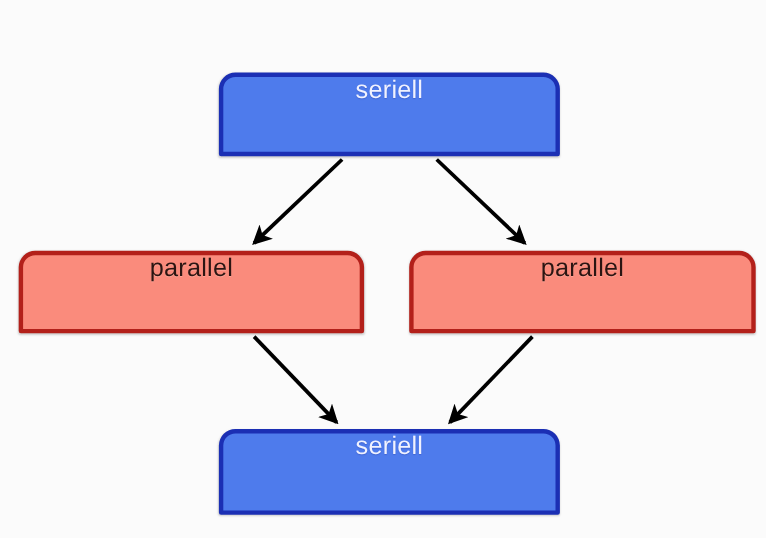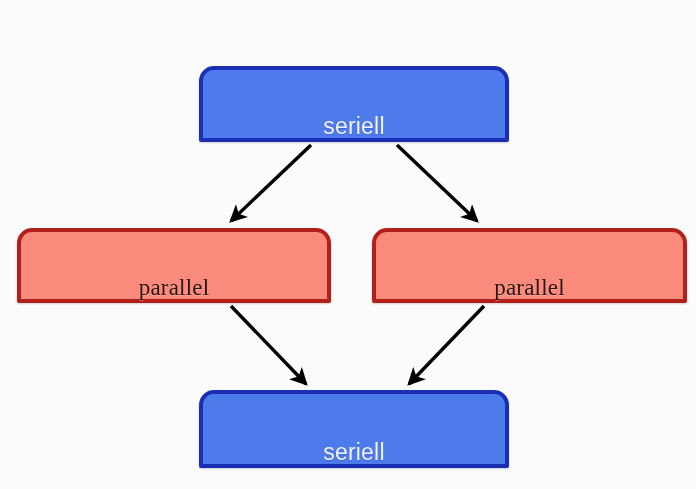--- a/index.html
+++ b/index.html
@@ -25,21 +25,21 @@
     left: 0;
     top: 0;
     width: 696px;
     height: 489px;
     pointer-events: none;
   }
   .node {
     position: absolute;
     box-sizing: border-box;
     display: flex;
-    align-items: flex-end;
+    align-items: flex-start;
     justify-content: center;
     border-style: solid;
     border-radius: 15px 15px 2px 2px;
   }
   .node-label {
     font-size: 23px;
     letter-spacing: 0.2px;
     line-height: 1;
     user-select: none;
   }
@@ -57,21 +57,20 @@
   
   .node.parallel {
     background: #fa8b7c;
     border-color: #b3201a;
     border-width: 4px;
     box-shadow: 0 1px 2px rgba(0,0,0,0.18);
   }
   .node.parallel .node-label {
     color: #2b1512;
     text-shadow: 0 1px 0 rgba(255,190,180,0.45);
-    font-family: Liberation Serif, serif;
   }
 
   
   #node-serial-top    { left: 199px; top: 66px;  width: 310px; height: 76px; }
   #node-parallel-left { left: 17px;  top: 228px; width: 314px; height: 75px; }
   #node-parallel-right{ left: 372px; top: 228px; width: 315px; height: 75px; }
   #node-serial-bottom { left: 199px; top: 390px; width: 310px; height: 78px; }
 </style>
 </head>
 <body>

